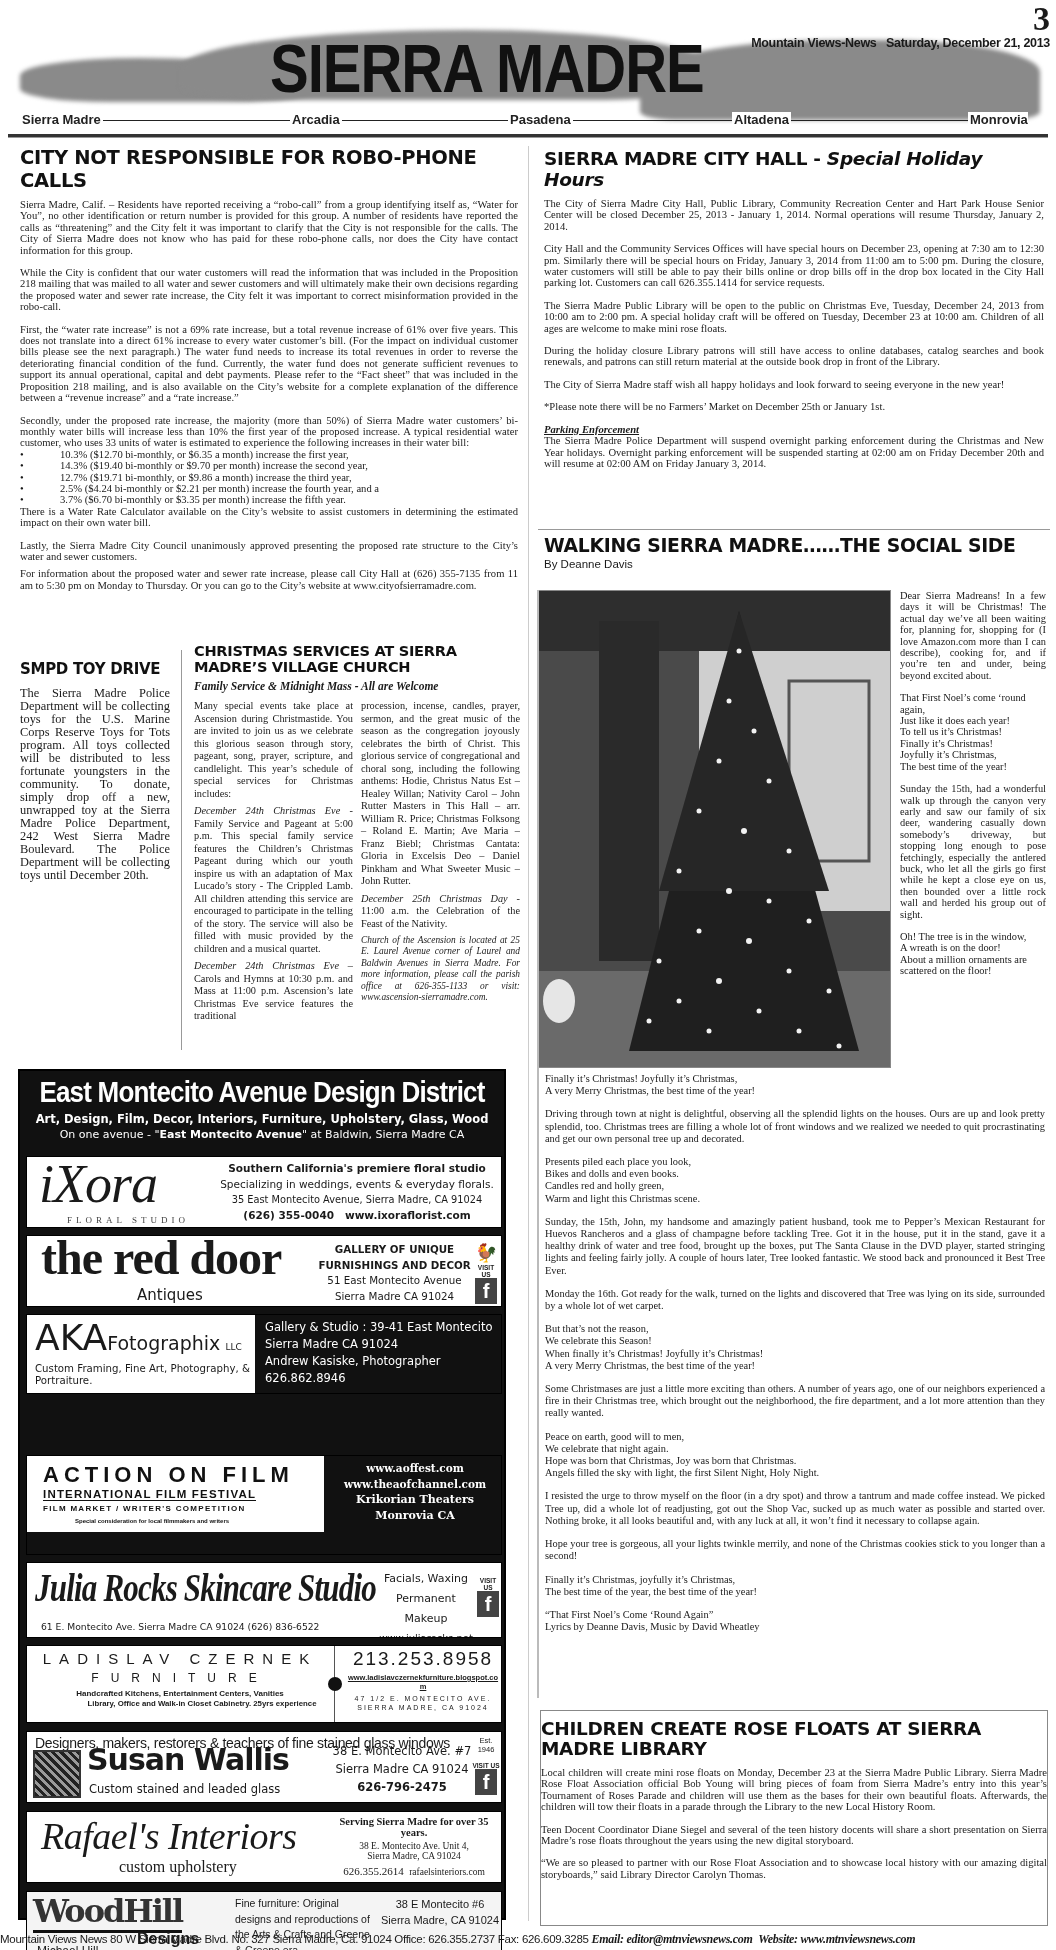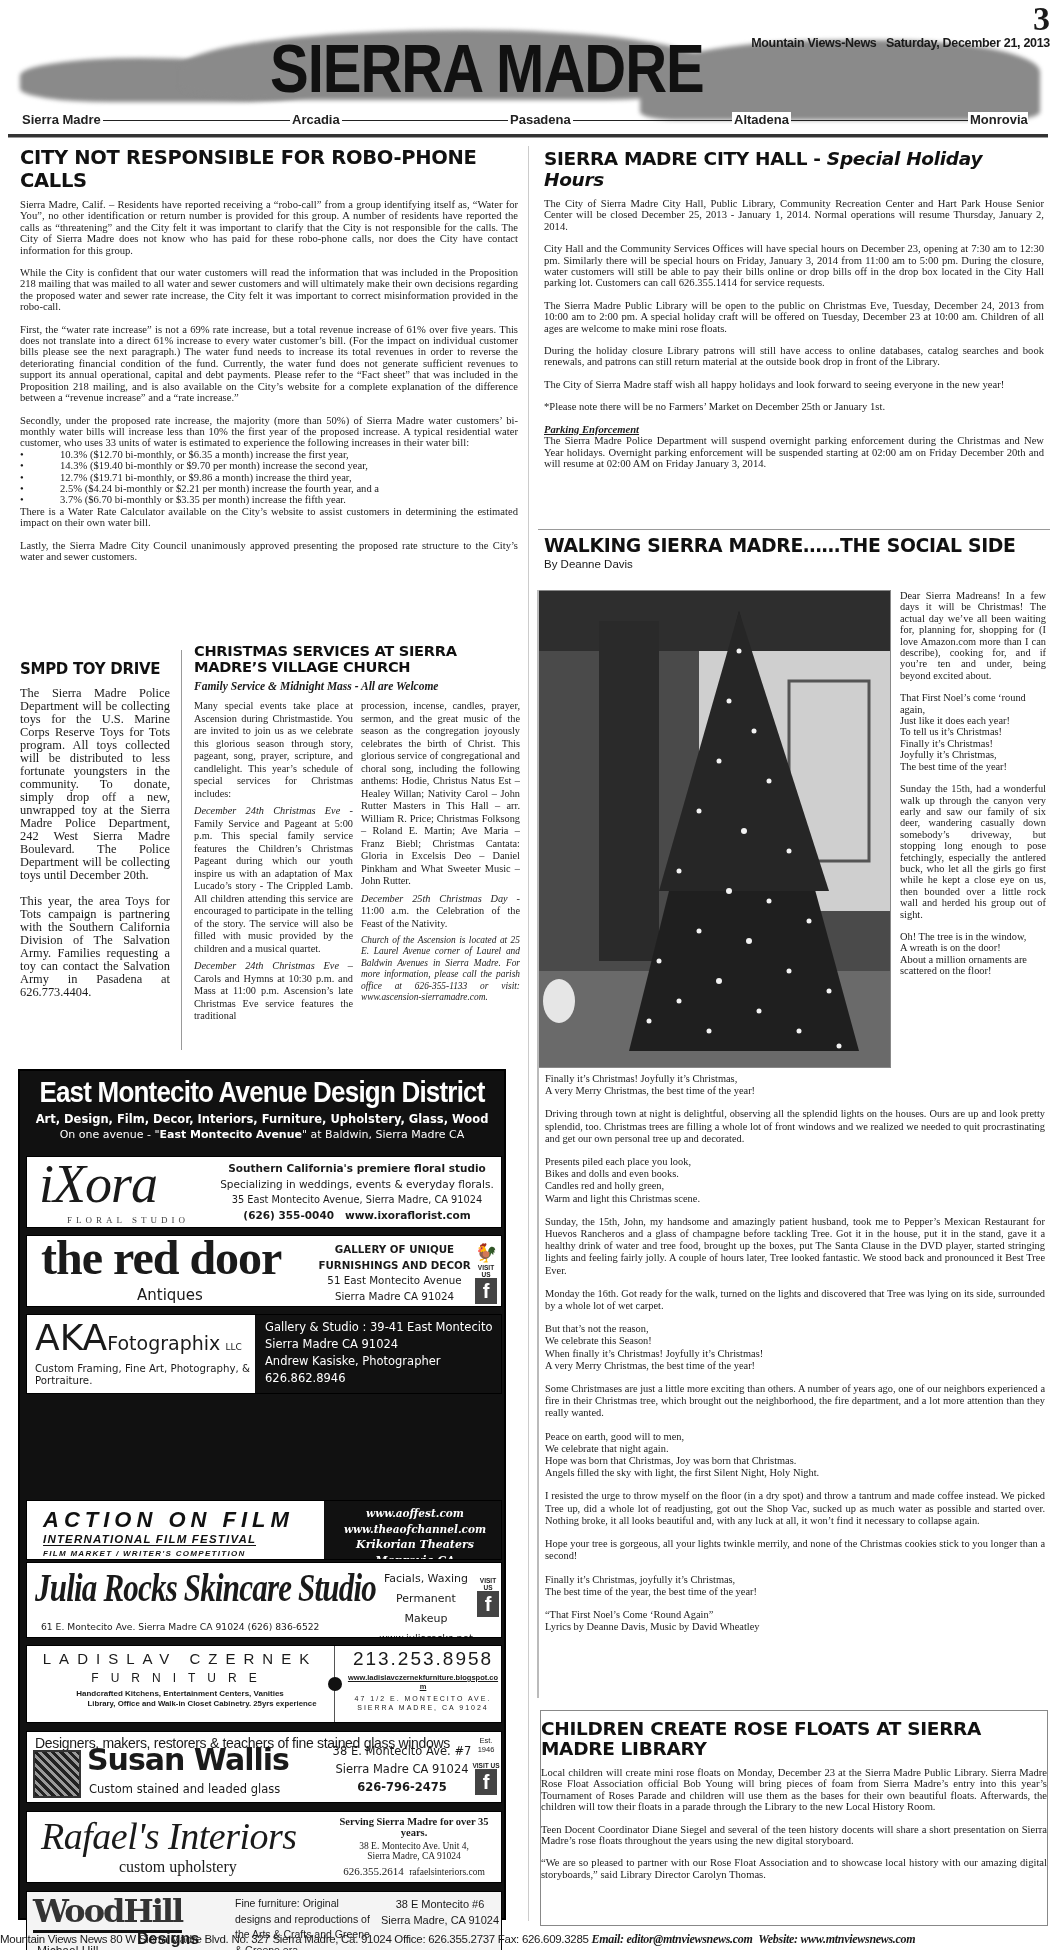--- a/index.html
+++ b/index.html
@@ -85,28 +85,28 @@
           <span style="width:40px;">•</span>
           <span>2.5% ($4.24 bi-monthly or $2.21 per month) increase the fourth year, and a</span>
         </li>
       <li style="display:flex;">
           <span style="width:40px;">•</span>
           <span>3.7% ($6.70 bi-monthly or $3.35 per month) increase the fifth year.</span>
         </li>
     </ul>
     <p>There is a Water Rate Calculator available on the City’s website to assist customers in determining the estimated impact on their own water bill.</p>
     <p style="margin-bottom:6px;">Lastly, the Sierra Madre City Council unanimously approved presenting the proposed rate structure to the City’s water and sewer customers.</p>
+    <p>For information about the proposed water and sewer rate increase, please call City Hall at (626) 355-7135 from 11 am to 5:30 pm on Monday to Thursday.  Or you can go to the City’s website at www.cityofsierramadre.com.</p>
   </div>
 </article>
 
 <article class="abs" style="left:20px;top:660px;width:150px;">
   <h2 class="headline" style="font-size:15px;margin-bottom:9px;">SMPD TOY DRIVE</h2>
   <div class="body" style="font-size:12.4px;line-height:13px;">
     <p style="margin-bottom:13px;">The Sierra Madre Police Department will be collecting toys for the U.S. Marine Corps Reserve Toys for Tots program. All toys collected will be distributed to less fortunate youngsters in the community.  To donate, simply drop off a new, unwrapped toy at the Sierra Madre Police Department, 242 West Sierra Madre Boulevard.  The Police Department will be collecting toys until December 20th.</p>
-    <p>This year, the area Toys for Tots campaign is partnering with the Southern California Division of The Salvation Army.  Families requesting a toy can contact the Salvation Army in Pasadena at 626.773.4404.</p>
   </div>
 </article>
 
 <div class="vrule" style="left:181px;top:650px;height:400px;"></div>
 
 <article class="abs" style="left:194px;top:643px;width:326px;">
   <h2 class="headline" style="font-size:14.6px;line-height:15.5px;margin-bottom:6px;">CHRISTMAS SERVICES AT SIERRA MADRE’S VILLAGE CHURCH</h2>
   <div style="font-size:11.5px;font-style:italic;font-weight:bold;margin-bottom:8px;">Family Service &amp; Midnight Mass - All are Welcome</div>
   <div style="display:flex;gap:8px;">
     <div class="body" style="width:159px;font-size:10.3px;line-height:12.5px;">
@@ -281,21 +281,21 @@
     </div>
     <div class="abs dv" style="left:238px;top:4px;color:#fff;font-size:11.5px;line-height:17px;">
       <div>Gallery &amp; Studio : 39-41 East Montecito</div>
       <div>Sierra Madre CA  91024</div>
       <div>Andrew Kasiske, Photographer</div>
       <div>626.862.8946</div>
     </div>
   </div>
 
 
-  <div class="ad ad-dark" style="top:429px;height:60px;font-style:italic;">
+  <div class="ad ad-dark" style="top:384px;height:100px;">
     <div class="abs" style="left:0;top:0;width:297px;height:76px;background:#fff;color:#111;">
       <div class="abs sans" style="left:16px;top:6px;font-size:22px;font-weight:bold;letter-spacing:5px;">ACTION ON FILM</div>
       <div class="abs sans" style="left:16px;top:32px;font-size:11.5px;font-weight:bold;letter-spacing:1.2px;border-bottom:1px solid #111;">INTERNATIONAL FILM FESTIVAL</div>
       <div class="abs sans" style="left:16px;top:48px;font-size:8px;font-weight:bold;letter-spacing:1.3px;">FILM MARKET / WRITER'S COMPETITION</div>
       <div class="abs sans" style="left:48px;top:62px;font-size:6px;font-weight:bold;">Special consideration for local filmmakers and writers</div>
     </div>
     <div class="abs" style="left:300px;top:4px;width:176px;text-align:center;font-family:'DejaVu Serif',serif;font-weight:bold;font-size:10.5px;line-height:16px;">
       <div>www.aoffest.com</div>
       <div>www.theaofchannel.com</div>
       <div style="font-size:11px;">Krikorian Theaters</div>

